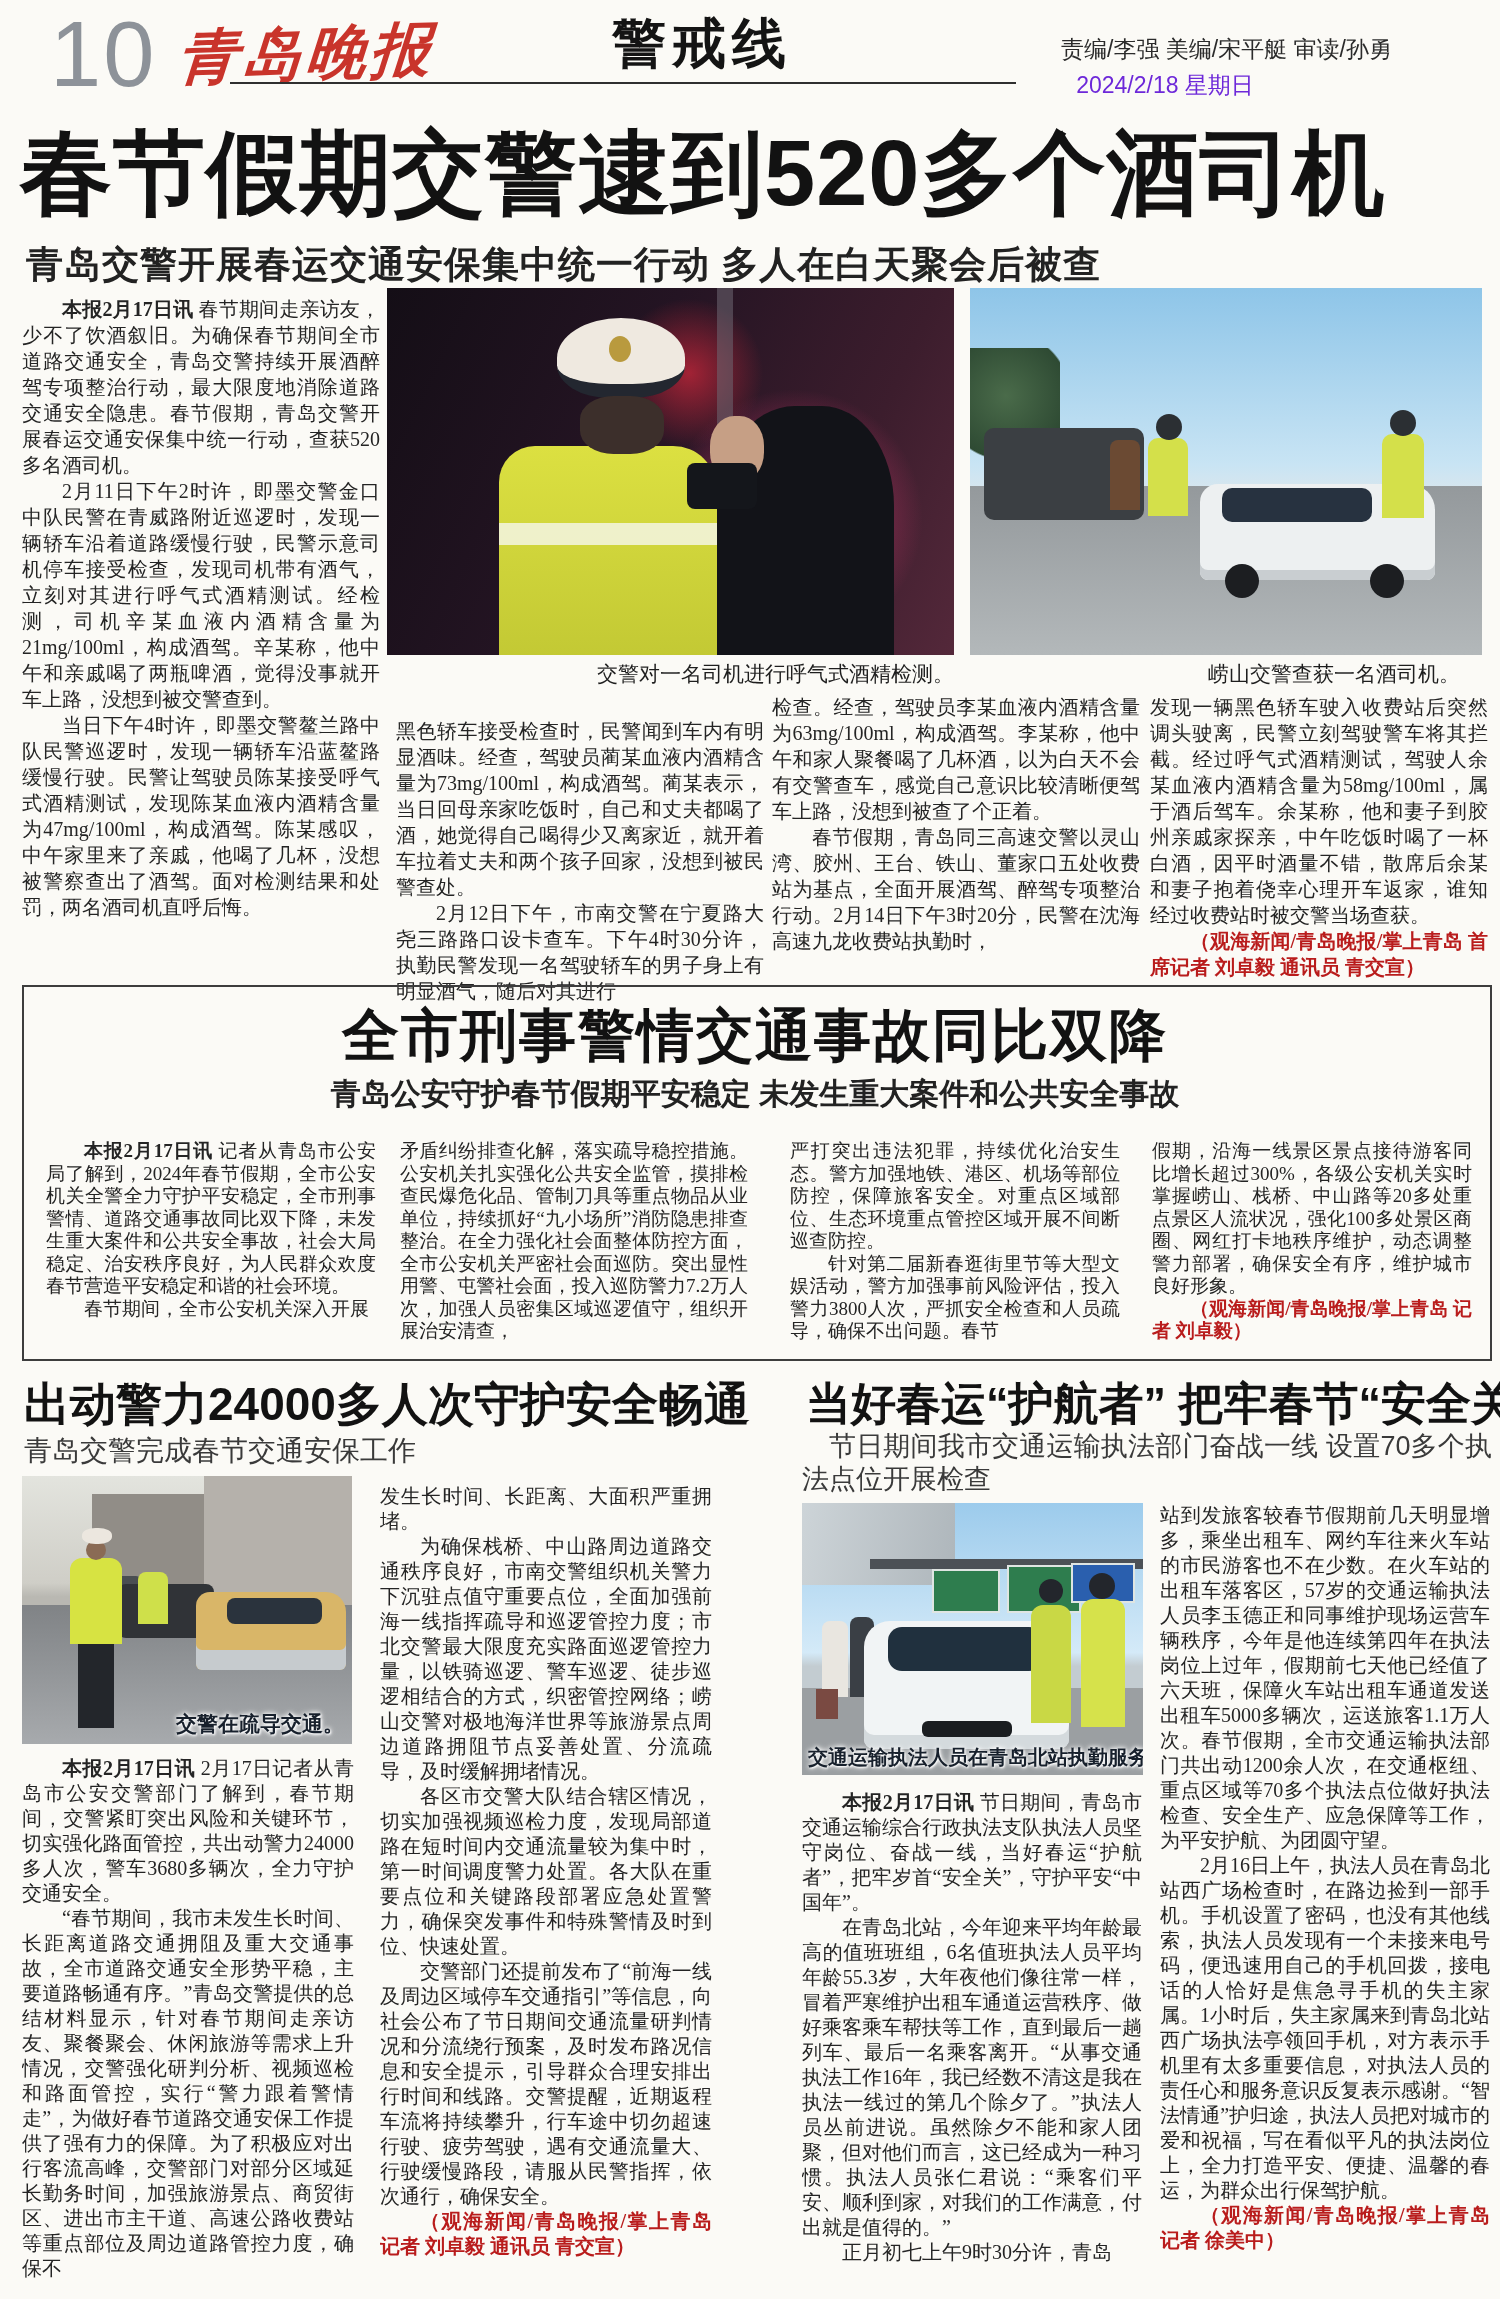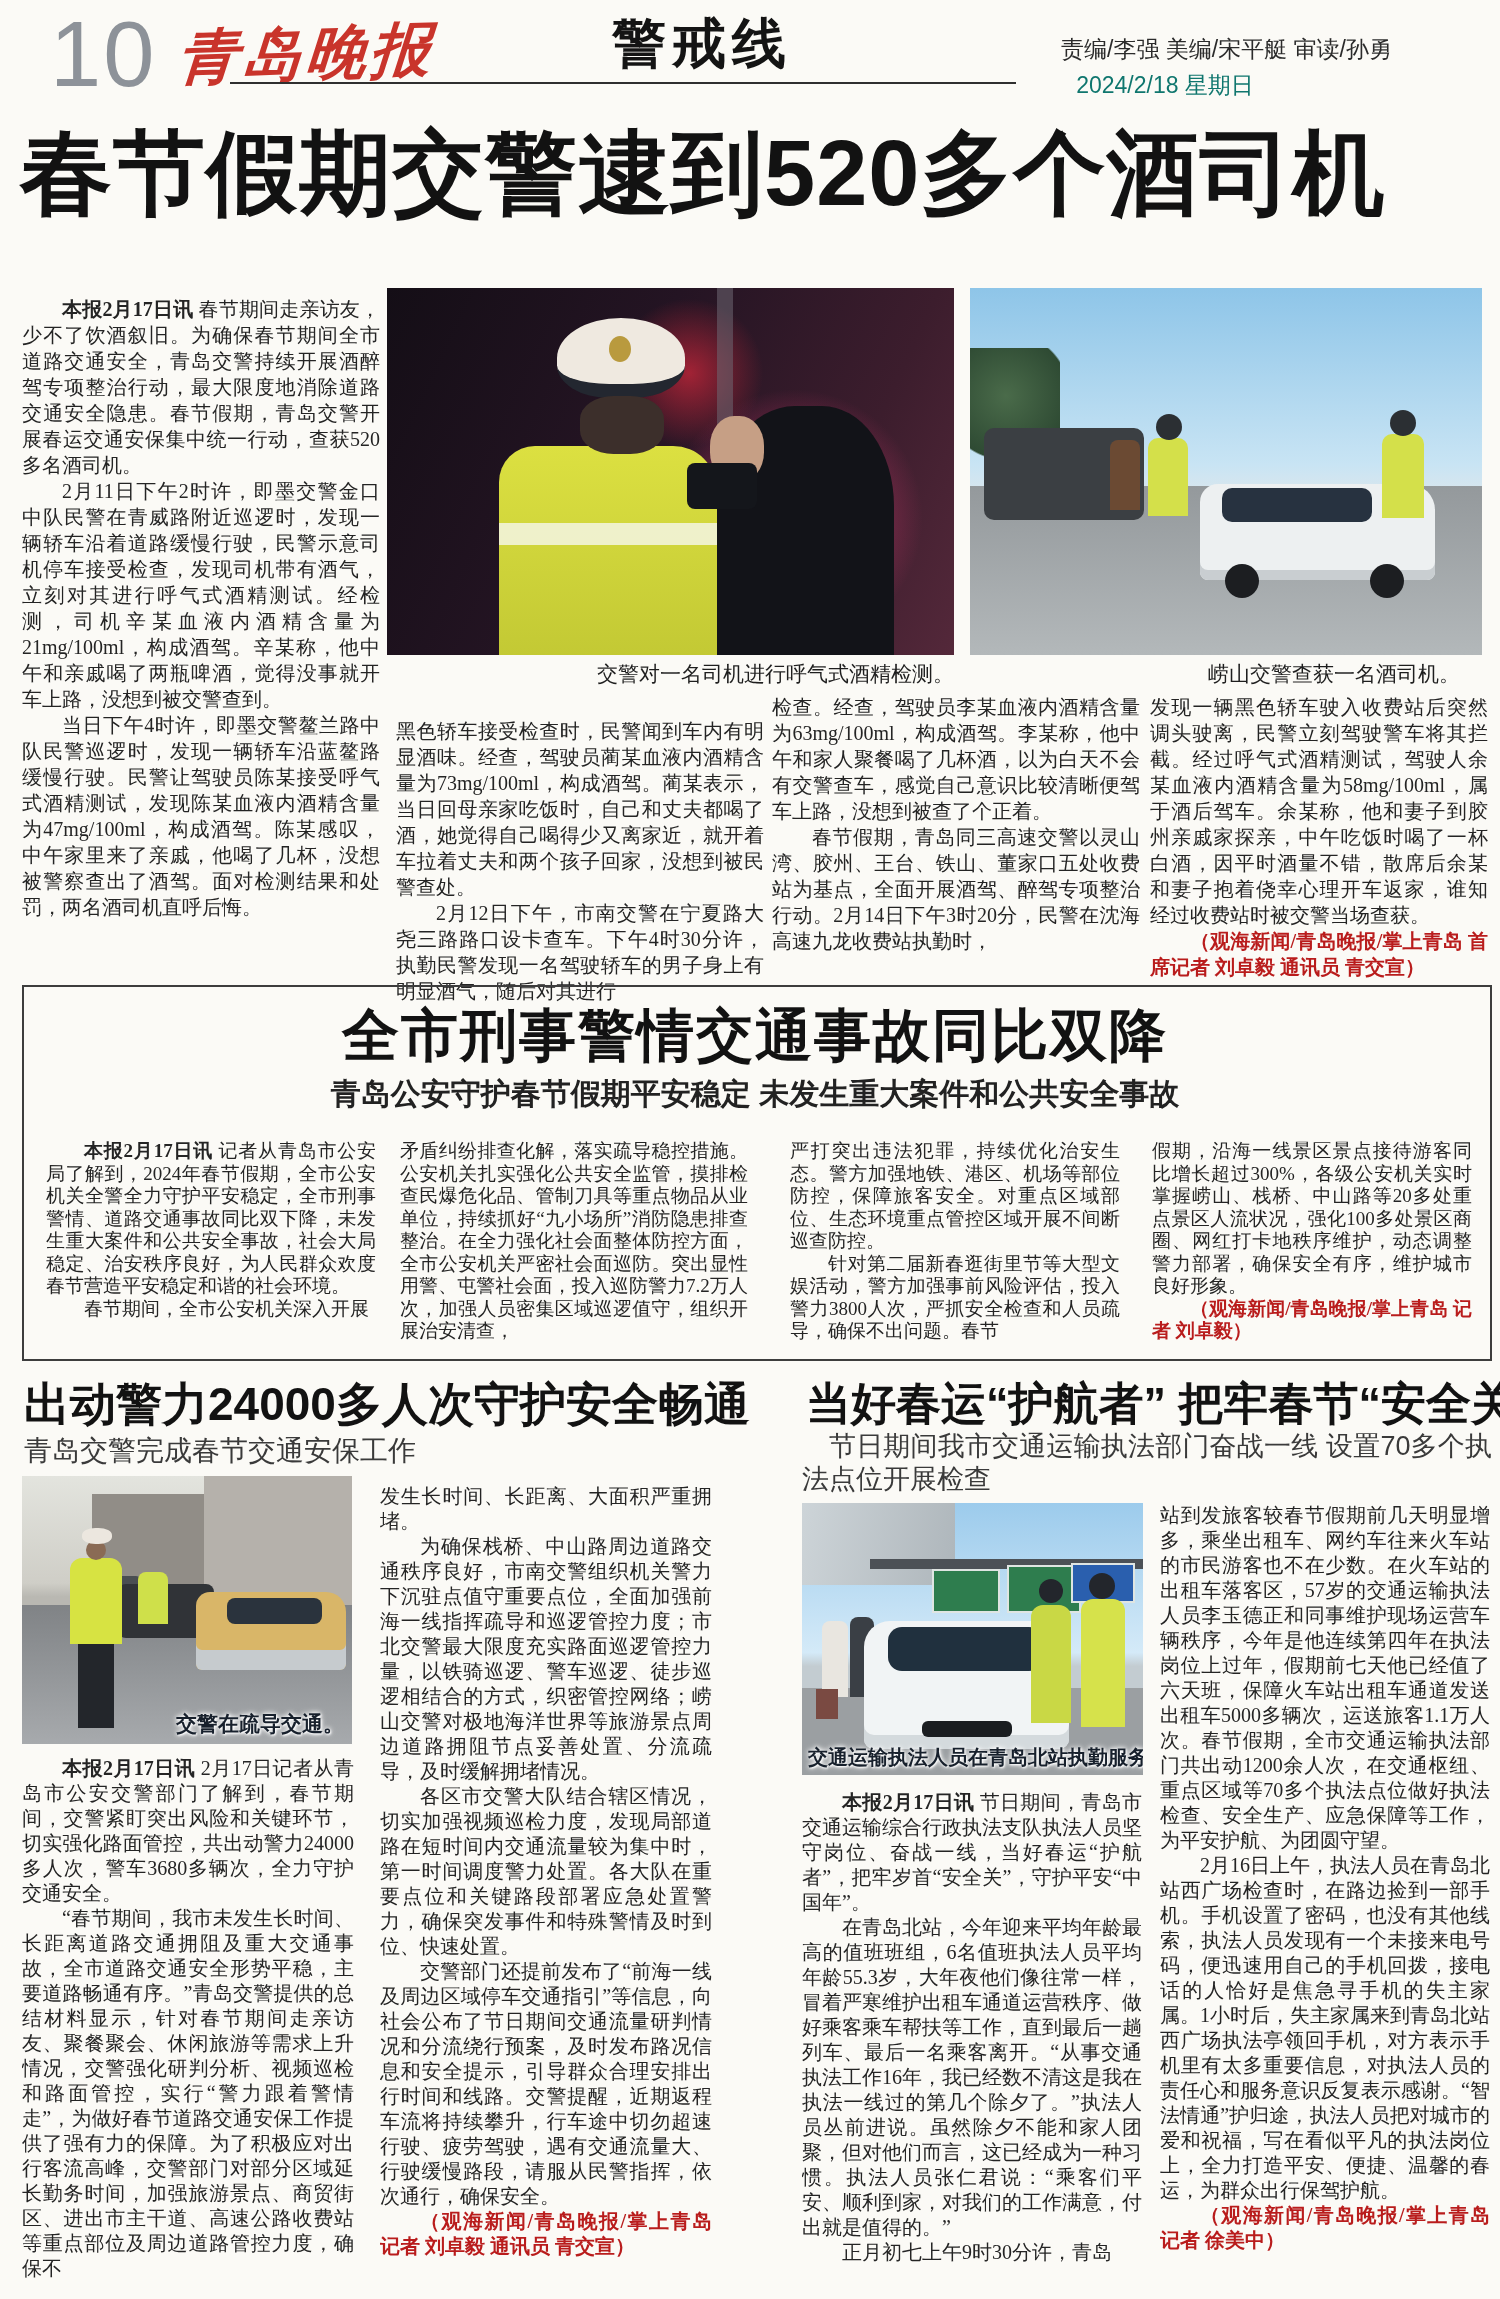--- a/index.html
+++ b/index.html
@@ -5,21 +5,21 @@
   html,body{margin:0;padding:0;background:#d8d8d4;}
   #paper{position:relative;width:1500px;height:2299px;margin:0 auto;background:#fbfaf6;
          font-family:"Liberation Serif",serif;color:#1d1d1d;overflow:hidden;}
   .abs{position:absolute;}
   
   #page-number{left:50px;top:2px;font-family:"Liberation Sans",sans-serif;font-size:92px;font-weight:500;color:#8d9299;letter-spacing:2px;}
   #masthead{left:178px;top:14px;font-size:60px;font-weight:700;color:#c9342b;font-style:italic;transform:skewX(-6deg) rotate(-2deg);letter-spacing:4px;}
   #section-title{left:612px;top:8px;font-family:"Liberation Sans",sans-serif;font-size:54px;font-weight:900;color:#141414;letter-spacing:6px;}
   #header-rule{left:230px;top:82px;width:786px;height:2px;background:#2f2f2f;}
   #editors-block{left:1000px;top:34px;width:392px;text-align:right;font-family:"Liberation Sans",sans-serif;font-size:23px;color:#2b2b2b;}
-  #edition-date{left:1000px;top:70px;width:330px;text-align:center;font-family:"Liberation Sans",sans-serif;font-size:23px;color:#0f766e;}
+  #edition-date{left:1000px;top:70px;width:330px;text-align:center;font-family:"Liberation Sans",sans-serif;font-size:23px;color:#6d28d9;}
   
   .headline{font-family:"Liberation Sans",sans-serif;font-weight:900;color:#121212;white-space:nowrap;}
   #lead-headline{left:20px;top:112px;font-size:92px;letter-spacing:1px;width:1465px;}
   #lead-subhead{left:26px;top:240px;font-size:37px;font-weight:600;font-family:"Liberation Sans",sans-serif;color:#222;letter-spacing:1px;white-space:nowrap;}
   
   .col{position:absolute;overflow:hidden;text-align:justify;color:#242424;}
   .col p{margin:0;text-indent:2em;}
   .col p.cont{text-indent:0;}
   .col p.byline{font-weight:700;color:#b91c1c;}
   .lead{font-weight:700;}
@@ -108,20 +108,21 @@
 <div id="paper">
 
   <div class="abs" id="page-number">10</div>
   <div class="abs" id="masthead">青岛晚报</div>
   <div class="abs" id="section-title">警戒线</div>
   <div class="abs" id="header-rule"></div>
   <div class="abs" id="editors-block">责编/李强 美编/宋平艇 审读/孙勇</div>
   <div class="abs" id="edition-date">2024/2/18 星期日</div>
 
   <div class="abs headline" id="lead-headline">春节假期交警逮到520多个酒司机</div>
+  <div class="abs" id="lead-subhead">青岛交警开展春运交通安保集中统一行动 多人在白天聚会后被查</div>
 
   <div class="col a1col" style="left:22px;top:296px;width:358px;height:684px;">
       <p><span class="lead">本报2月17日讯 </span>春节期间走亲访友，少不了饮酒叙旧。为确保春节期间全市道路交通安全，青岛交警持续开展酒醉驾专项整治行动，最大限度地消除道路交通安全隐患。春节假期，青岛交警开展春运交通安保集中统一行动，查获520多名酒司机。</p>
       <p>2月11日下午2时许，即墨交警金口中队民警在青威路附近巡逻时，发现一辆轿车沿着道路缓慢行驶，民警示意司机停车接受检查，发现司机带有酒气，立刻对其进行呼气式酒精测试。经检测，司机辛某血液内酒精含量为21mg/100ml，构成酒驾。辛某称，他中午和亲戚喝了两瓶啤酒，觉得没事就开车上路，没想到被交警查到。</p>
       <p>当日下午4时许，即墨交警鳌兰路中队民警巡逻时，发现一辆轿车沿蓝鳌路缓慢行驶。民警让驾驶员陈某接受呼气式酒精测试，发现陈某血液内酒精含量为47mg/100ml，构成酒驾。陈某感叹，中午家里来了亲戚，他喝了几杯，没想被警察查出了酒驾。面对检测结果和处罚，两名酒司机直呼后悔。</p>
     </div>
 
   <div class="photo" id="photo-breath-test" style="left:387px;top:288px;width:567px;height:367px;">
     <div class="shape p1-glow-red"></div>
     <div class="shape p1-glow-pink"></div>

